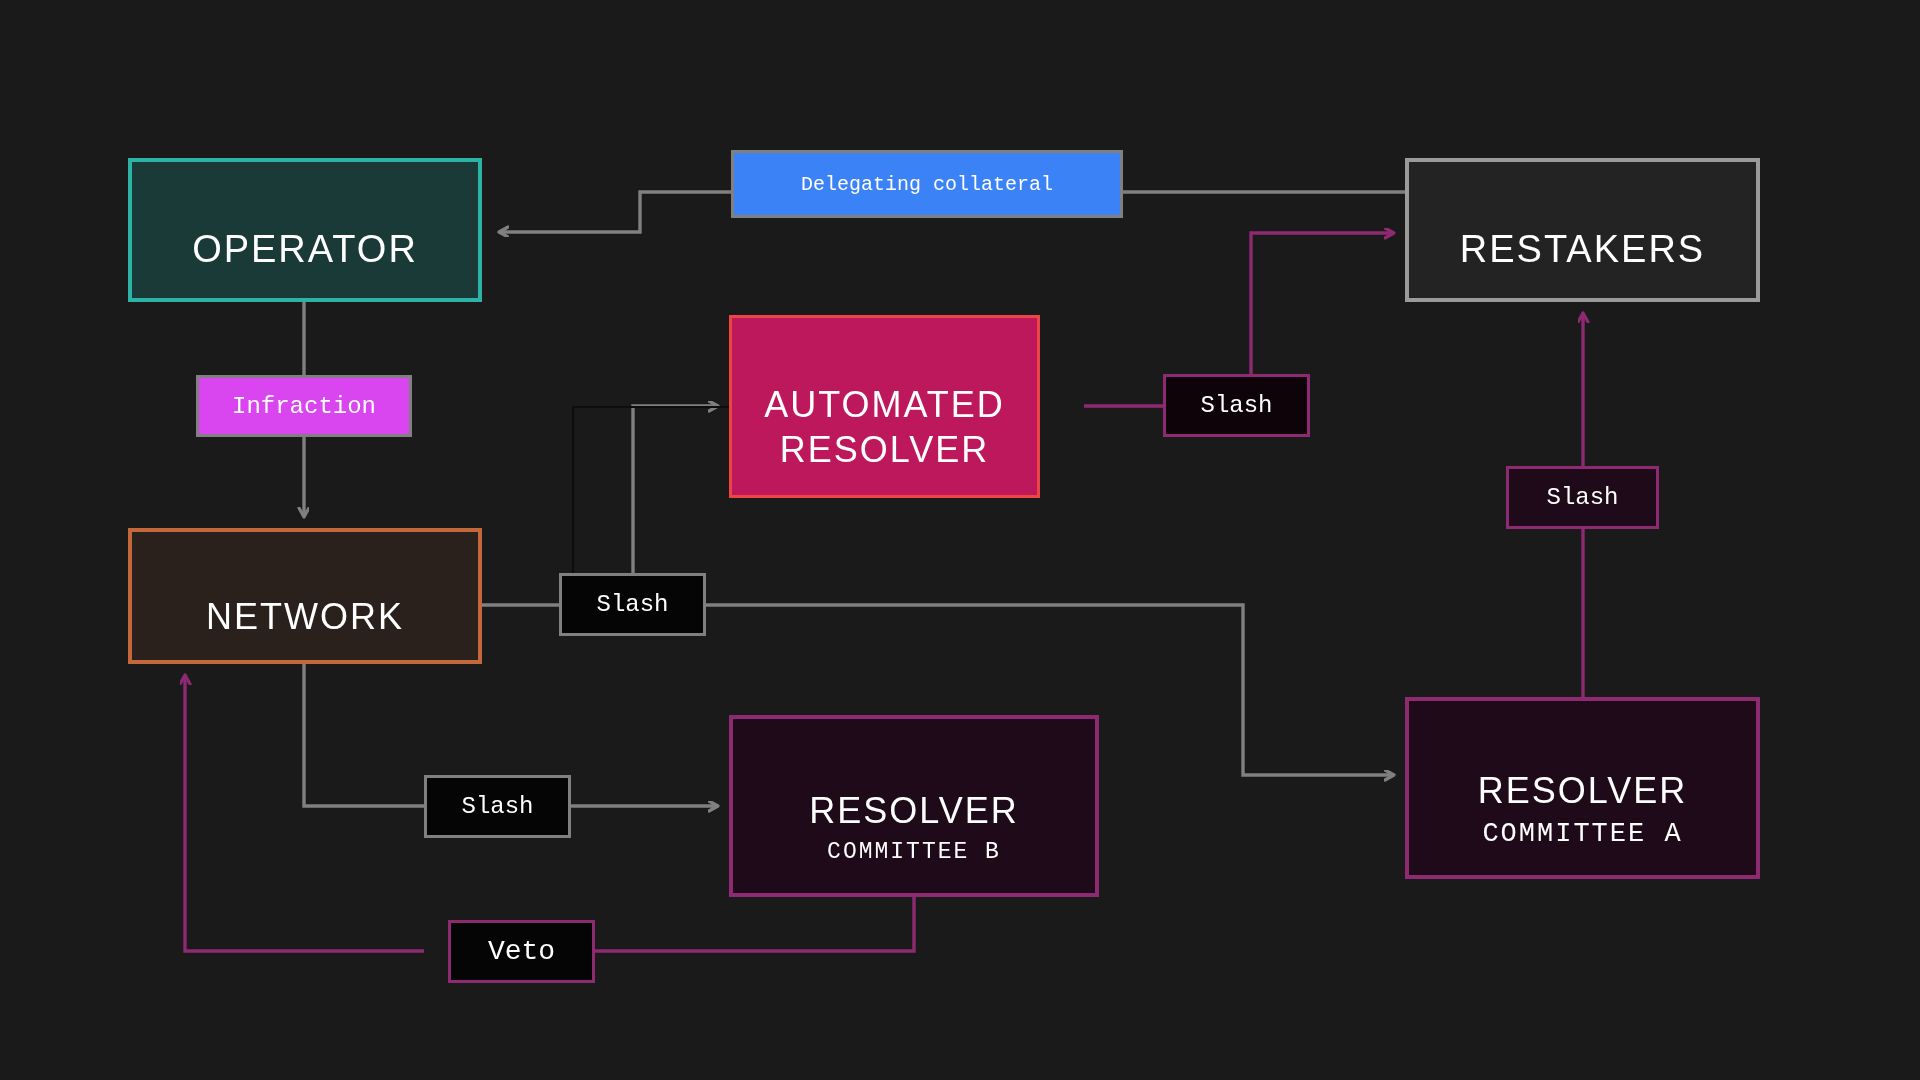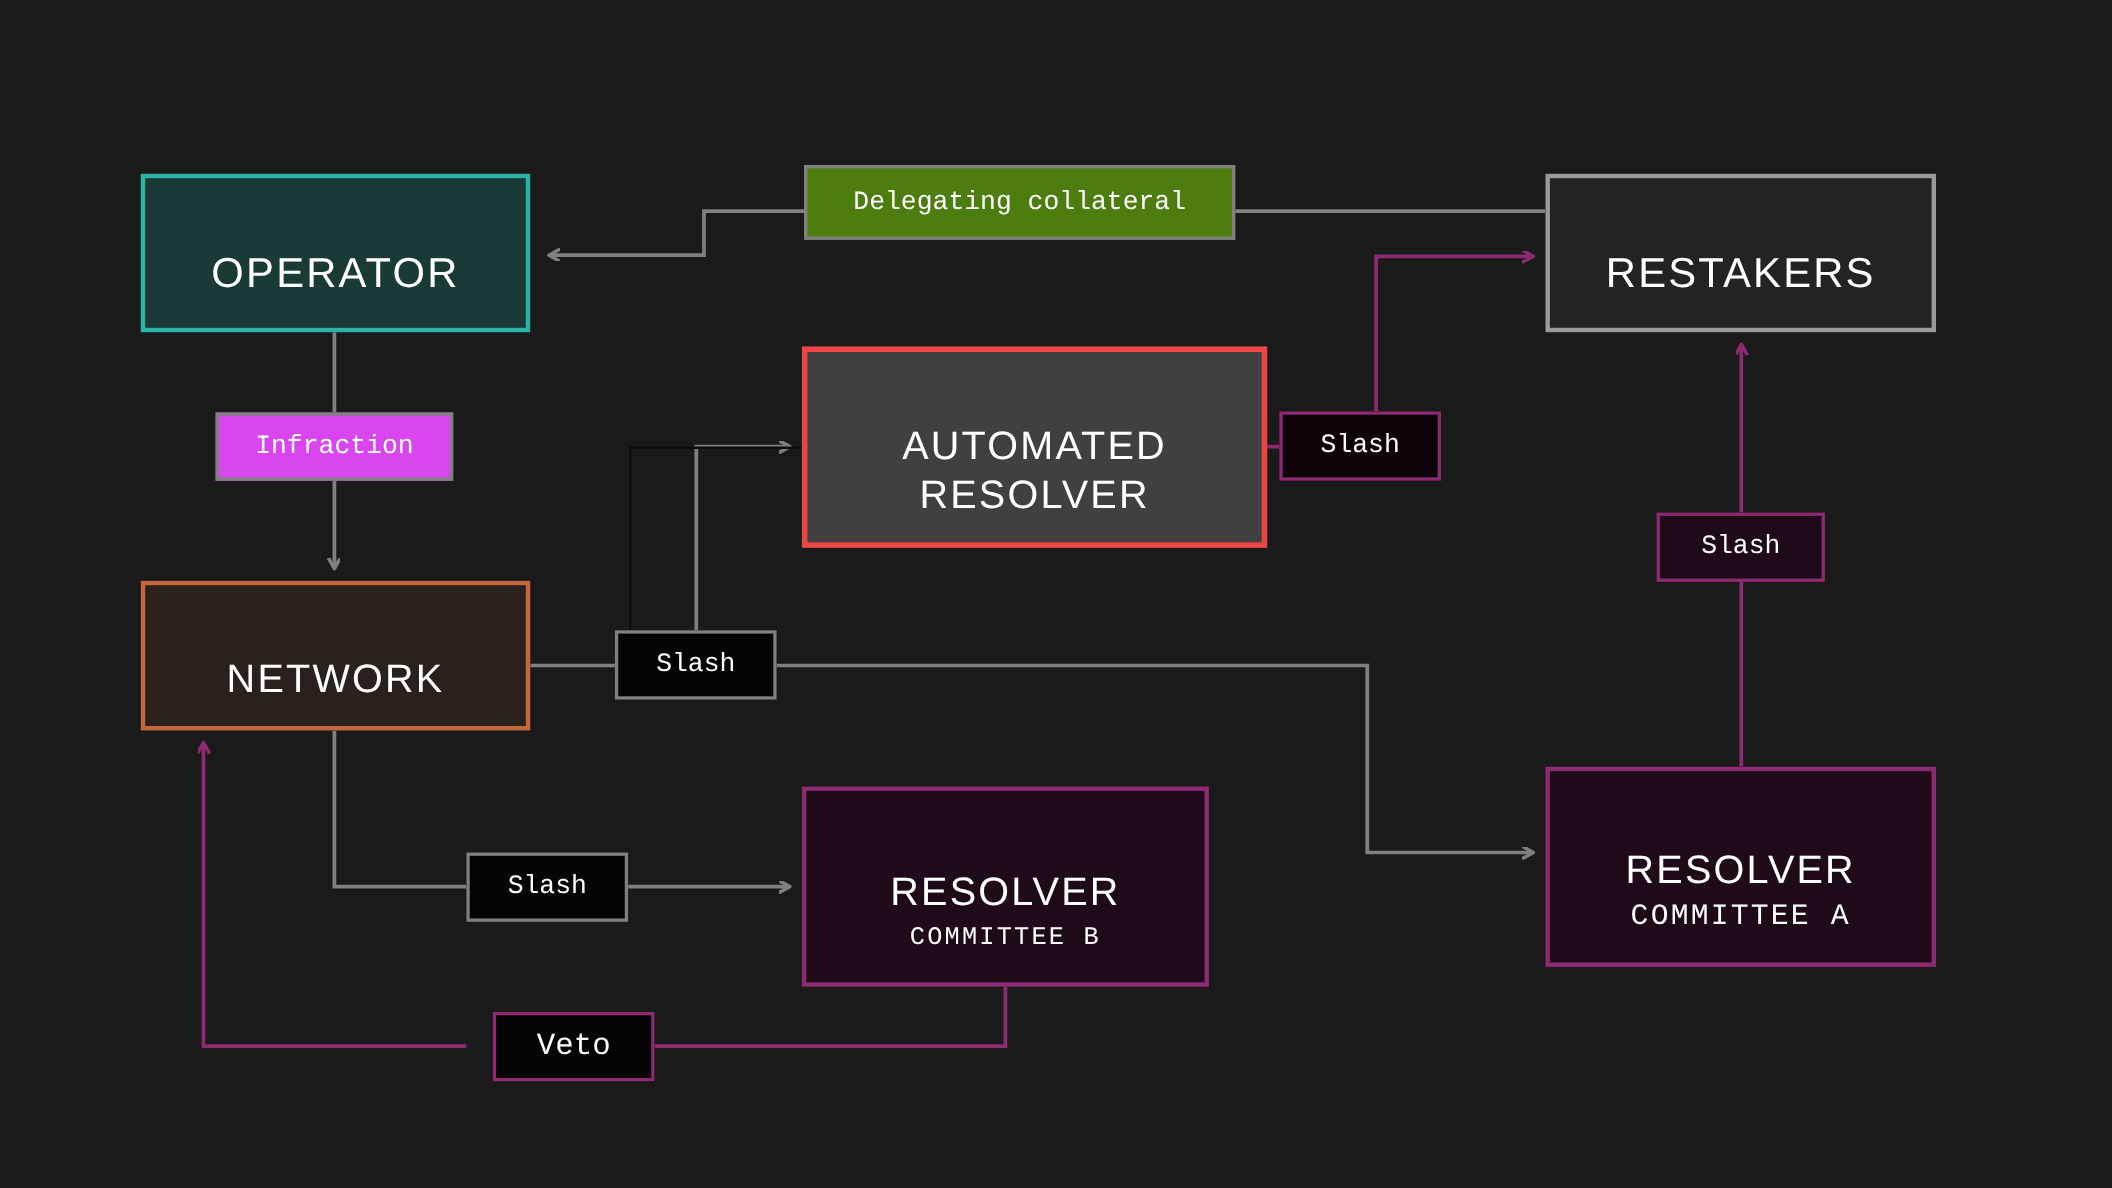--- a/index.html
+++ b/index.html
@@ -110,39 +110,39 @@
   <div class="node" style="left:1405px; top:158px; width:355px; height:144px;
               background:#232323; border:4px solid #9a9a9a;">
     <div class="title" style="font-size:38px;">RESTAKERS</div>
   </div>
 
   <div class="node" style="left:128px; top:528px; width:354px; height:136px;
               background:#2a201c; border:4px solid #c4683c;text-align:center;">
     <div class="title" style="font-size:36px;">NETWORK</div>
   </div>
 
-  <div class="node" style="left:729px; top:315px; width:423px; height:183px;
-              background:#404040; border:5px solid #ef4444;">
+  <div class="node" style="left:729px; top:315px; width:311px; height:183px;
+              background:#be185d; border:3px solid #ef4444;">
     <div class="title" style="font-size:36px; width:280px;">AUTOMATED RESOLVER</div>
   </div>
 
   <div class="node" style="left:729px; top:715px; width:370px; height:182px;
               background:#1e0a18; border:4px solid #8e2a72;">
     <div class="title" style="font-size:36px;">RESOLVER</div>
     <div class="subtitle" style="font-size:23px;">COMMITTEE B</div>
   </div>
 
   <div class="node" style="left:1405px; top:697px; width:355px; height:182px;
               background:#1e0a18; border:4px solid #8e2a72;">
     <div class="title" style="font-size:36px;">RESOLVER</div>
     <div class="subtitle" style="font-size:27px;">COMMITTEE A</div>
   </div>
 
   <div class="label-box" style="left:731px; top:150px; width:392px; height:68px;
-              background:#4d7c0f; border:3px solid #808080; font-size:24px;">Delegating collateral</div>
+              background:#3b82f6; border:3px solid #808080; font-size:20px;">Delegating collateral</div>
 
   <div class="label-box" style="left:196px; top:375px; width:216px; height:62px;
               background:#d946ef; border:3px solid #808080; font-size:24px;">Infraction</div>
 
   <div class="label-box" style="left:559px; top:573px; width:147px; height:63px;
               background:#050505; border:3px solid #808080; font-size:24px;">Slash</div>
 
   <div class="label-box" style="left:424px; top:775px; width:147px; height:63px;
               background:#050505; border:3px solid #808080; font-size:24px;">Slash</div>
 

